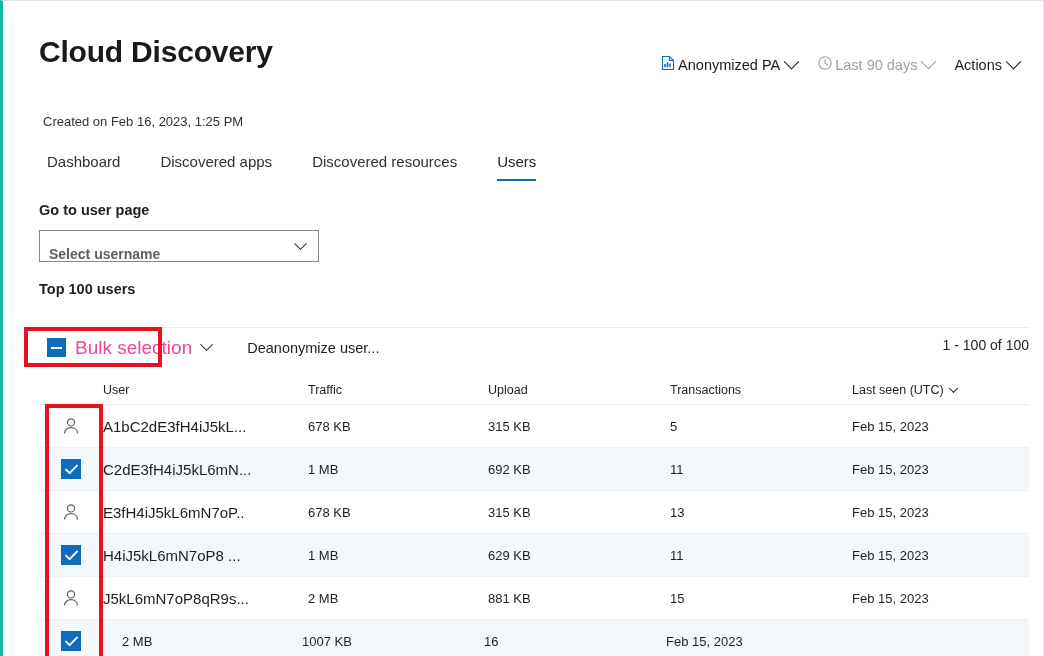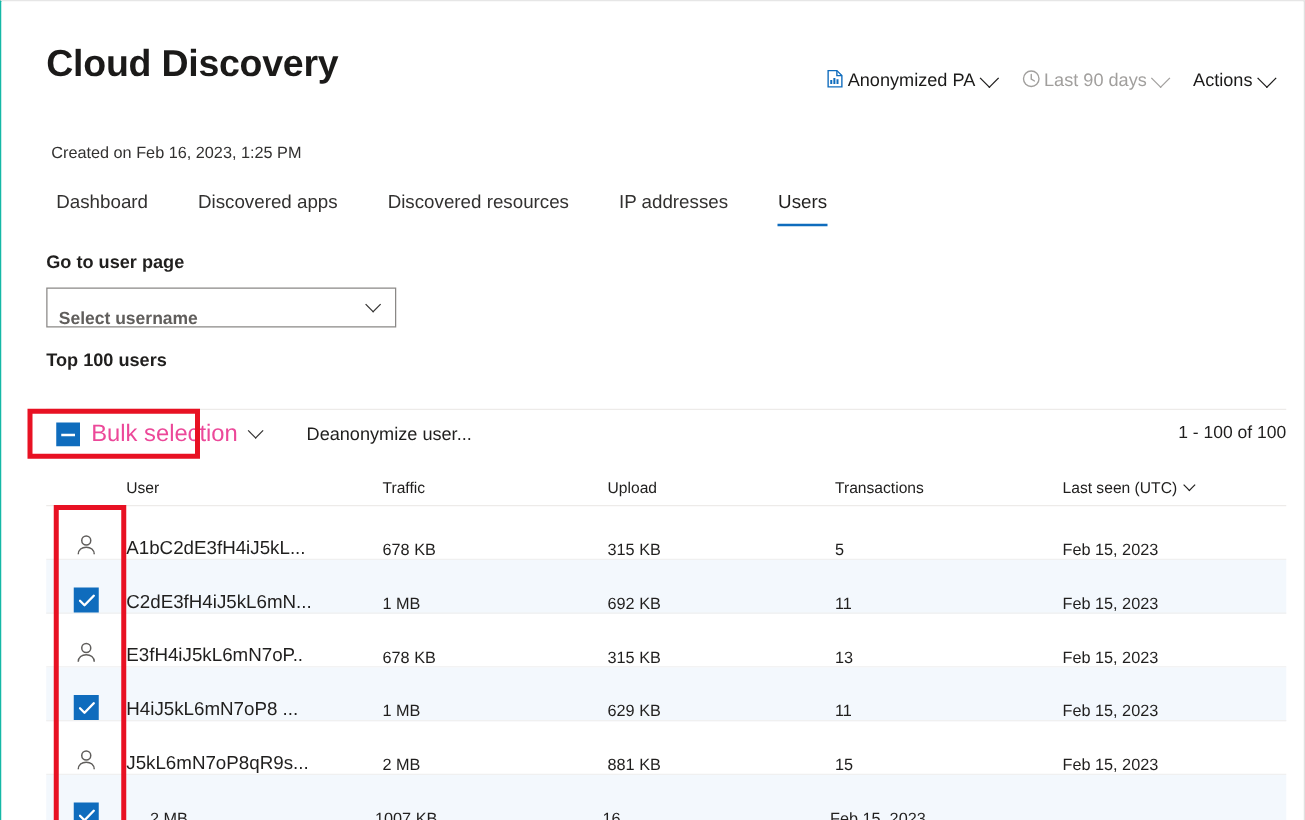--- a/index.html
+++ b/index.html
@@ -6,21 +6,21 @@
   html, body {
     width: 1044px; height: 656px;
     background: #ffffff;
     font-family: "Liberation Sans", sans-serif;
     overflow: hidden;
   }
   #page {
     position: relative;
     width: 1044px; height: 656px;
     background: #ffffff;
-    border-left: 1px solid #14b8a6;
+    border-left: 3px solid #14b8a6;
     border-top: 1px solid #e6e6e6;
     border-right: 1px solid #e1e1e1;
     overflow: hidden;
   }
 
   
   .page-title {
     position: absolute; left: 36px; top: 34px;
     font-size: 30px; font-weight: 700; color: #1b1a19;
     letter-spacing: -0.2px;
@@ -123,21 +123,21 @@
   }
 
   
   .table { position: absolute; left: 36px; right: 14px; top: 374px; }
   .thead {
     display: flex; align-items: center; height: 30px;
     border-bottom: 1px solid #edebe9;
     font-size: 12.5px; color: #201f1e;
   }
   .row {
-    display: flex; align-items: flex-end; height: 43px;
+    display: flex; align-items: center; height: 43px;
     border-bottom: 1px solid #f0f0f0;
     font-size: 13px; color: #201f1e;
   }
   .row.alt { background: #f3f8fd; }
 
   .c-sel   { width: 64px; flex: none; display: flex; align-items: center; justify-content: center; }
   .c-user  { width: 186px; flex: none; font-size: 15px; color: #201f1e; padding-right: 6px; }
   .c-traf  { width: 180px; flex: none; margin-left: 19px; }
   .c-upl   { width: 182px; flex: none; }
   .c-tx    { width: 182px; flex: none; }
@@ -207,21 +207,20 @@
     </div>
 
   </div>
 
   <div class="created">Created on Feb 16, 2023, 1:25 PM</div>
 
   <div class="tabs">
     <div class="tab">Dashboard</div>
     <div class="tab">Discovered apps</div>
     <div class="tab">Discovered resources</div>
-    <div class="tab">IP addresses</div>
     <div class="tab active">Users</div>
   </div>
 
   <div class="field-label">Go to user page</div>
   <div class="combo">
     <span class="ph">Select username</span>
     <span class="cchev"></span>
   </div>
 
   <div class="section-title">Top 100 users</div>

